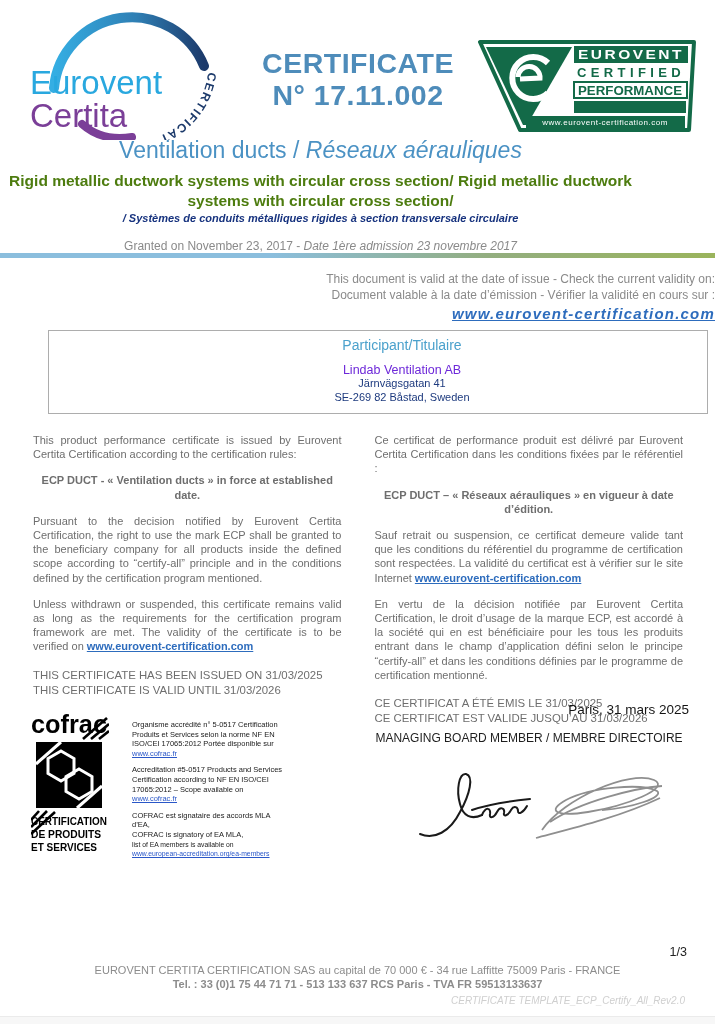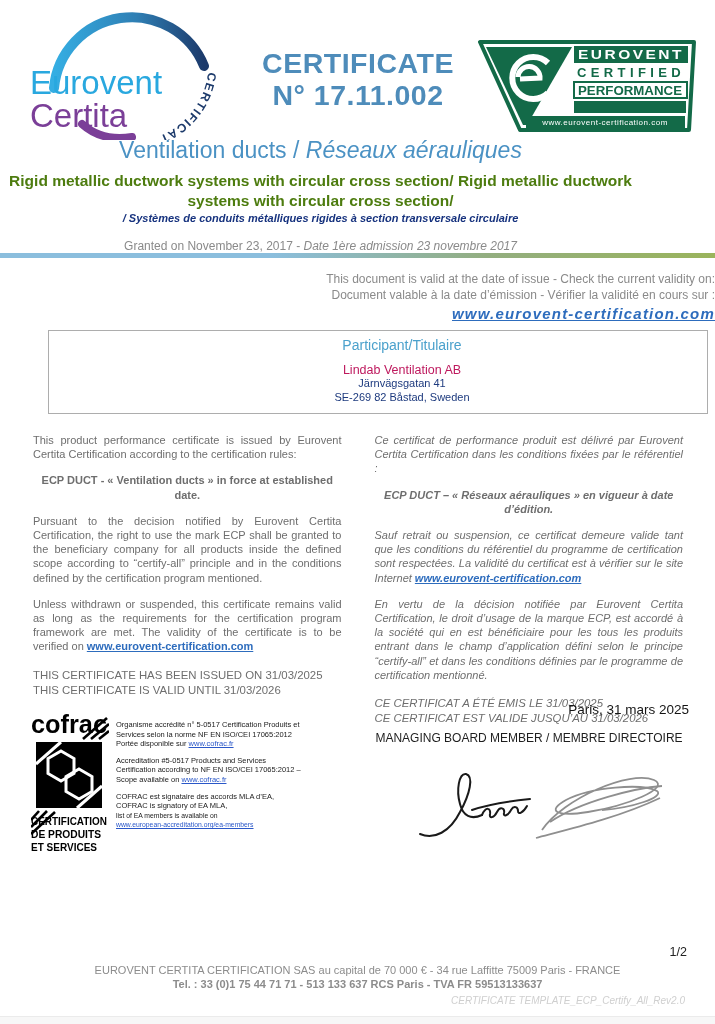--- a/index.html
+++ b/index.html
@@ -25,35 +25,35 @@
   
   .validity{position:absolute;left:0;top:271px;width:715px;text-align:right;
             font-size:12px;color:#8a8a8a;line-height:16px;}
   .validity .fr{}
   .validity .big-link{display:inline-block;margin-top:3px;font-size:15px;font-weight:bold;
             font-style:italic;letter-spacing:1.2px;color:#2d6cbd;text-decoration:underline;cursor:pointer;}
   
   .participant{position:absolute;left:48px;top:330px;width:610px;height:82px;
                border:1px solid #adadad;text-align:center;padding-left:48px;}
   .participant .hd{margin-top:6px;font-size:14px;color:#4ba1cc;}
-  .participant .name{margin-top:10px;font-size:12.5px;color:#be185d;}
+  .participant .name{margin-top:10px;font-size:12.5px;color:#6d28d9;}
   .participant .addr{font-size:11px;line-height:13.5px;color:#1d3a7e;}
   
   .cols{position:absolute;left:33px;top:433px;width:650px;display:flex;gap:33px;}
   .col{width:316px;font-size:11px;line-height:14.2px;color:#6e6e6e;text-align:justify;}
   .col p{margin:0 0 12px;}
   .col p.ecp{font-weight:bold;text-align:center;}
   .col .dates{text-align:left;font-size:11.4px;line-height:15px;margin-top:14px;}
-  .col-fr{font-style:italic;}
+  .col-fr{}
   .inline-link{color:#2d6cbd;font-weight:bold;text-decoration:underline;cursor:pointer;}
   
   .cofrac-logo{position:absolute;left:31px;top:712px;}
   .cofrac-text{position:absolute;left:116px;top:720px;width:186px;font-size:7.5px;
                line-height:9.6px;color:#1a1a1a;}
-  .cofrac-text p{margin:0 0 7px;}
+  .cofrac-text p{margin:0 16px 7px;}
   .cofrac-text .tiny{font-size:6.8px;line-height:8.6px;}
   .small-link{color:#2a57c8;text-decoration:underline;cursor:pointer;}
   
   .place-date{position:absolute;right:26px;top:702px;font-size:13.5px;color:#141414;}
   .role{position:absolute;left:364px;top:731px;width:330px;text-align:center;
         font-size:12px;color:#1e1e1e;white-space:nowrap;}
   .signatures{position:absolute;left:416px;top:756px;}
   
   .page-num{position:absolute;right:28px;top:945px;font-size:12.5px;color:#222;}
   .footer{position:absolute;left:0;top:963px;width:715px;text-align:center;
@@ -202,21 +202,21 @@
       <path d="M 66,59 c 4,-9 9,-7 8,-1 c -1,5 4,4 7,-2 c 3,-6 8,-4 7,1 c -1,4 4,3 7,-3 c 3,-5 7,-3 7,1 c 0,4 5,2 9,-5"></path>
       <path d="M 56,54 C 74,48 95,45 114,43"></path>
     </g>
     <g stroke="#8f8f8f" stroke-width="1.8" fill="none">
       <path d="M 126,74 C 148,42 214,14 238,24 C 256,32 210,50 172,56 C 140,61 130,55 150,44 C 175,31 226,27 241,35 C 249,41 216,52 186,54"></path>
       <path d="M 120,82 C 150,74 202,62 244,42"></path>
       <path d="M 134,66 C 165,45 220,32 246,30"></path>
     </g>
   </svg>
 
-  <div class="page-num">1/2</div>
+  <div class="page-num">1/3</div>
   <div class="footer">
     <div>EUROVENT CERTITA CERTIFICATION SAS au capital de 70 000 € - 34 rue Laffitte 75009 Paris - FRANCE</div>
     <div class="bold">Tel. : 33 (0)1 75 44 71 71 - 513 133 637 RCS Paris - TVA FR 59513133637</div>
   </div>
   <div class="template-ref">CERTIFICATE TEMPLATE_ECP_Certify_All_Rev2.0</div>
   <div class="bottom-strip"></div>
 
 </div>
 
 </body></html>

